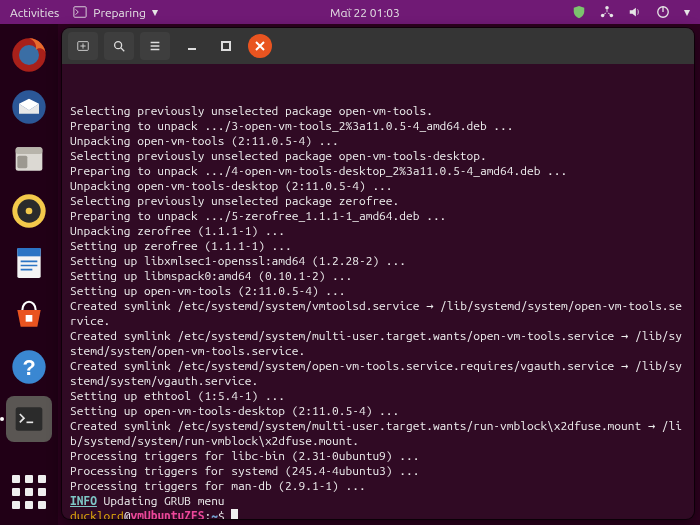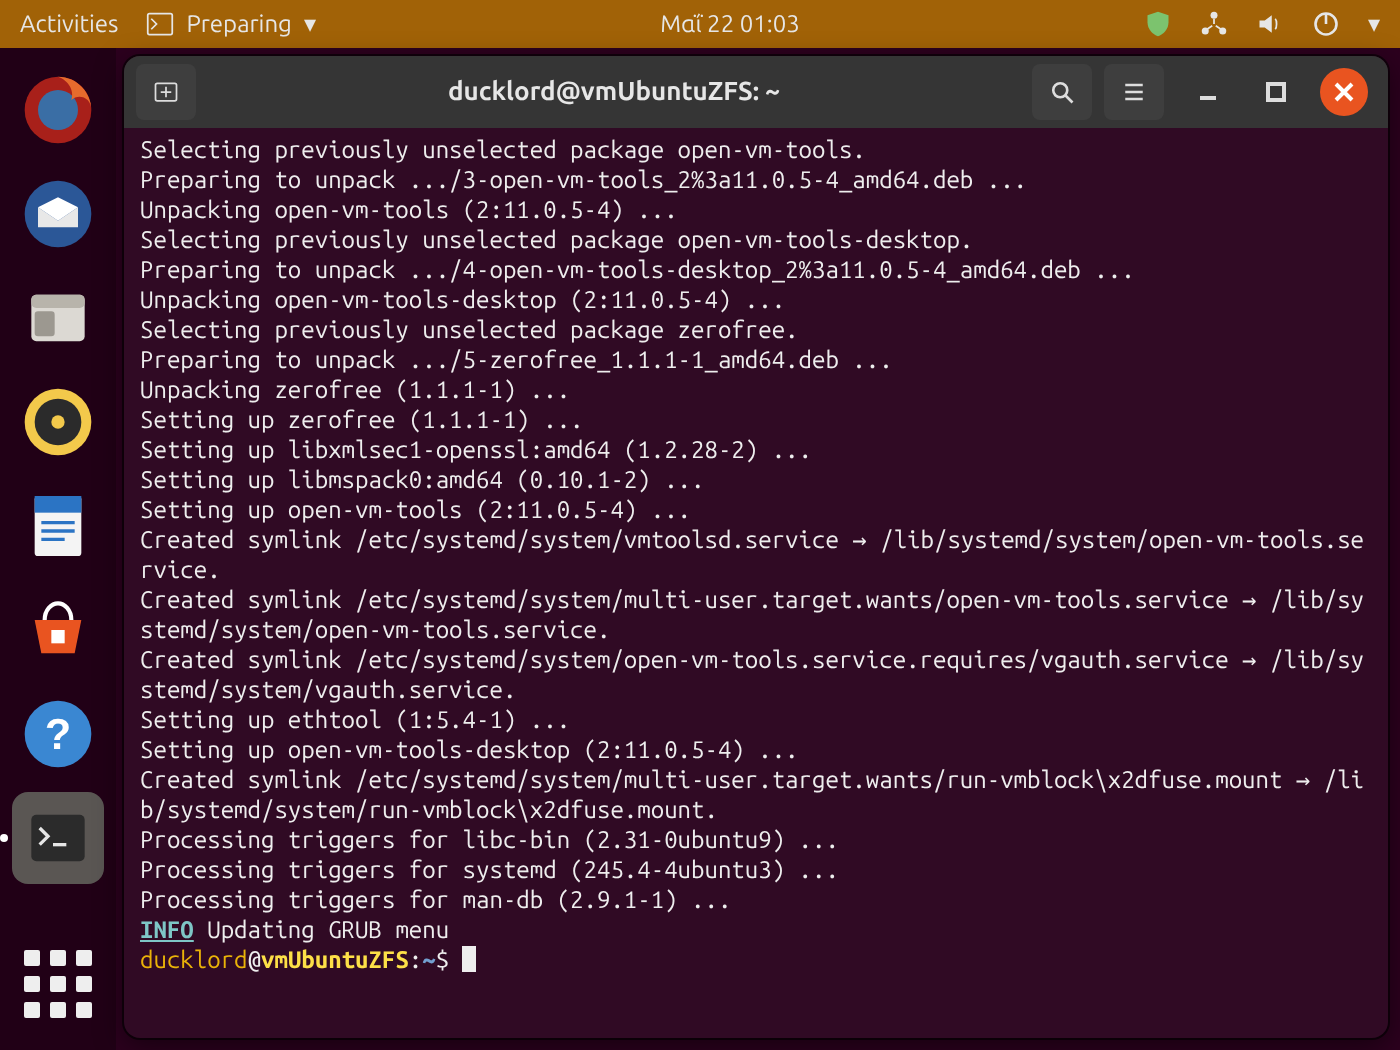--- a/index.html
+++ b/index.html
@@ -6,21 +6,21 @@
 body {
   width: 700px; height: 525px;
   font-family: "Ubuntu", "DejaVu Sans", sans-serif;
   background: #2c001e;
   overflow: hidden; position: relative;
   font-size: 12px;
 }
 
 
 .topbar {
-  height: 24px; background: #a16207; color: #e6e6e6;
+  height: 24px; background: #701a75; color: #e6e6e6;
   display: flex; align-items: center; padding: 0 10px;
   font-size: 12px; justify-content: space-between;
 }
 .topbar .left, .topbar .right { display: flex; align-items: center; gap: 14px; }
 .topbar .appmenu { display: flex; align-items: center; gap: 6px; }
 .topbar .icon { display: inline-flex; }
 .topbar svg { width: 14px; height: 14px; fill: #e6e6e6; }
 
 
 .dock {
@@ -71,25 +71,26 @@
 .winbtn.close { background:#e95420; }
 .winbtn.close svg { stroke:#fff; }
 .winbtns { display:flex; gap:10px; padding:0 4px; }
 
 .term {
   flex:1; padding: 4px 8px 6px 8px;
   font-family: "Ubuntu Mono","DejaVu Sans Mono", monospace;
   font-size: 12px; line-height: 15px; color:#eee;
   white-space: pre-wrap; word-break: break-all;
   overflow: hidden;
+  margin-top: 35px;
 }
 .term .blk { display:block; }
 .info { color:#7ec6c6; font-weight:bold;text-decoration:underline; }
 .prompt-user { color:#eab308; font-weight:normal; }
-.prompt-host { color:#fde047; font-weight:bold; }
+.prompt-host { color:#ec4899; font-weight:bold; }
 .prompt-path { color:#729fcf; font-weight:bold; }
 .prompt-sep { color:#eee; }
 .cursor { display:inline-block; width:7px; height:13px; background:#eee; vertical-align:-2px; }
 </style>
 </head>
 <body>
 
 <div class="topbar">
   <div class="left">
     <span>Activities</span>
@@ -206,21 +207,20 @@
 </div>
 
 <div class="window">
   <div class="titlebar">
     <div class="tb-btn">
       <svg viewBox="0 0 16 16">
           <rect x="2" y="3" width="12" height="10" rx="1" fill="none" stroke="#ddd"></rect>
           <path d="M8 5v6M5 8h6" stroke="#ddd"></path>
         </svg>
     </div>
-    <div class="tb-title">ducklord@vmUbuntuZFS: ~</div>
     <div class="tb-btn">
       <svg viewBox="0 0 16 16">
           <circle cx="7" cy="7" r="4" fill="none" stroke="#ddd" stroke-width="1.5"></circle>
           <path d="M10 10l4 4" stroke="#ddd" stroke-width="1.5"></path>
         </svg>
     </div>
     <div class="tb-btn">
       <svg viewBox="0 0 16 16">
           <path d="M3 4h10M3 8h10M3 12h10" stroke="#ddd" stroke-width="1.5"></path>
         </svg>

